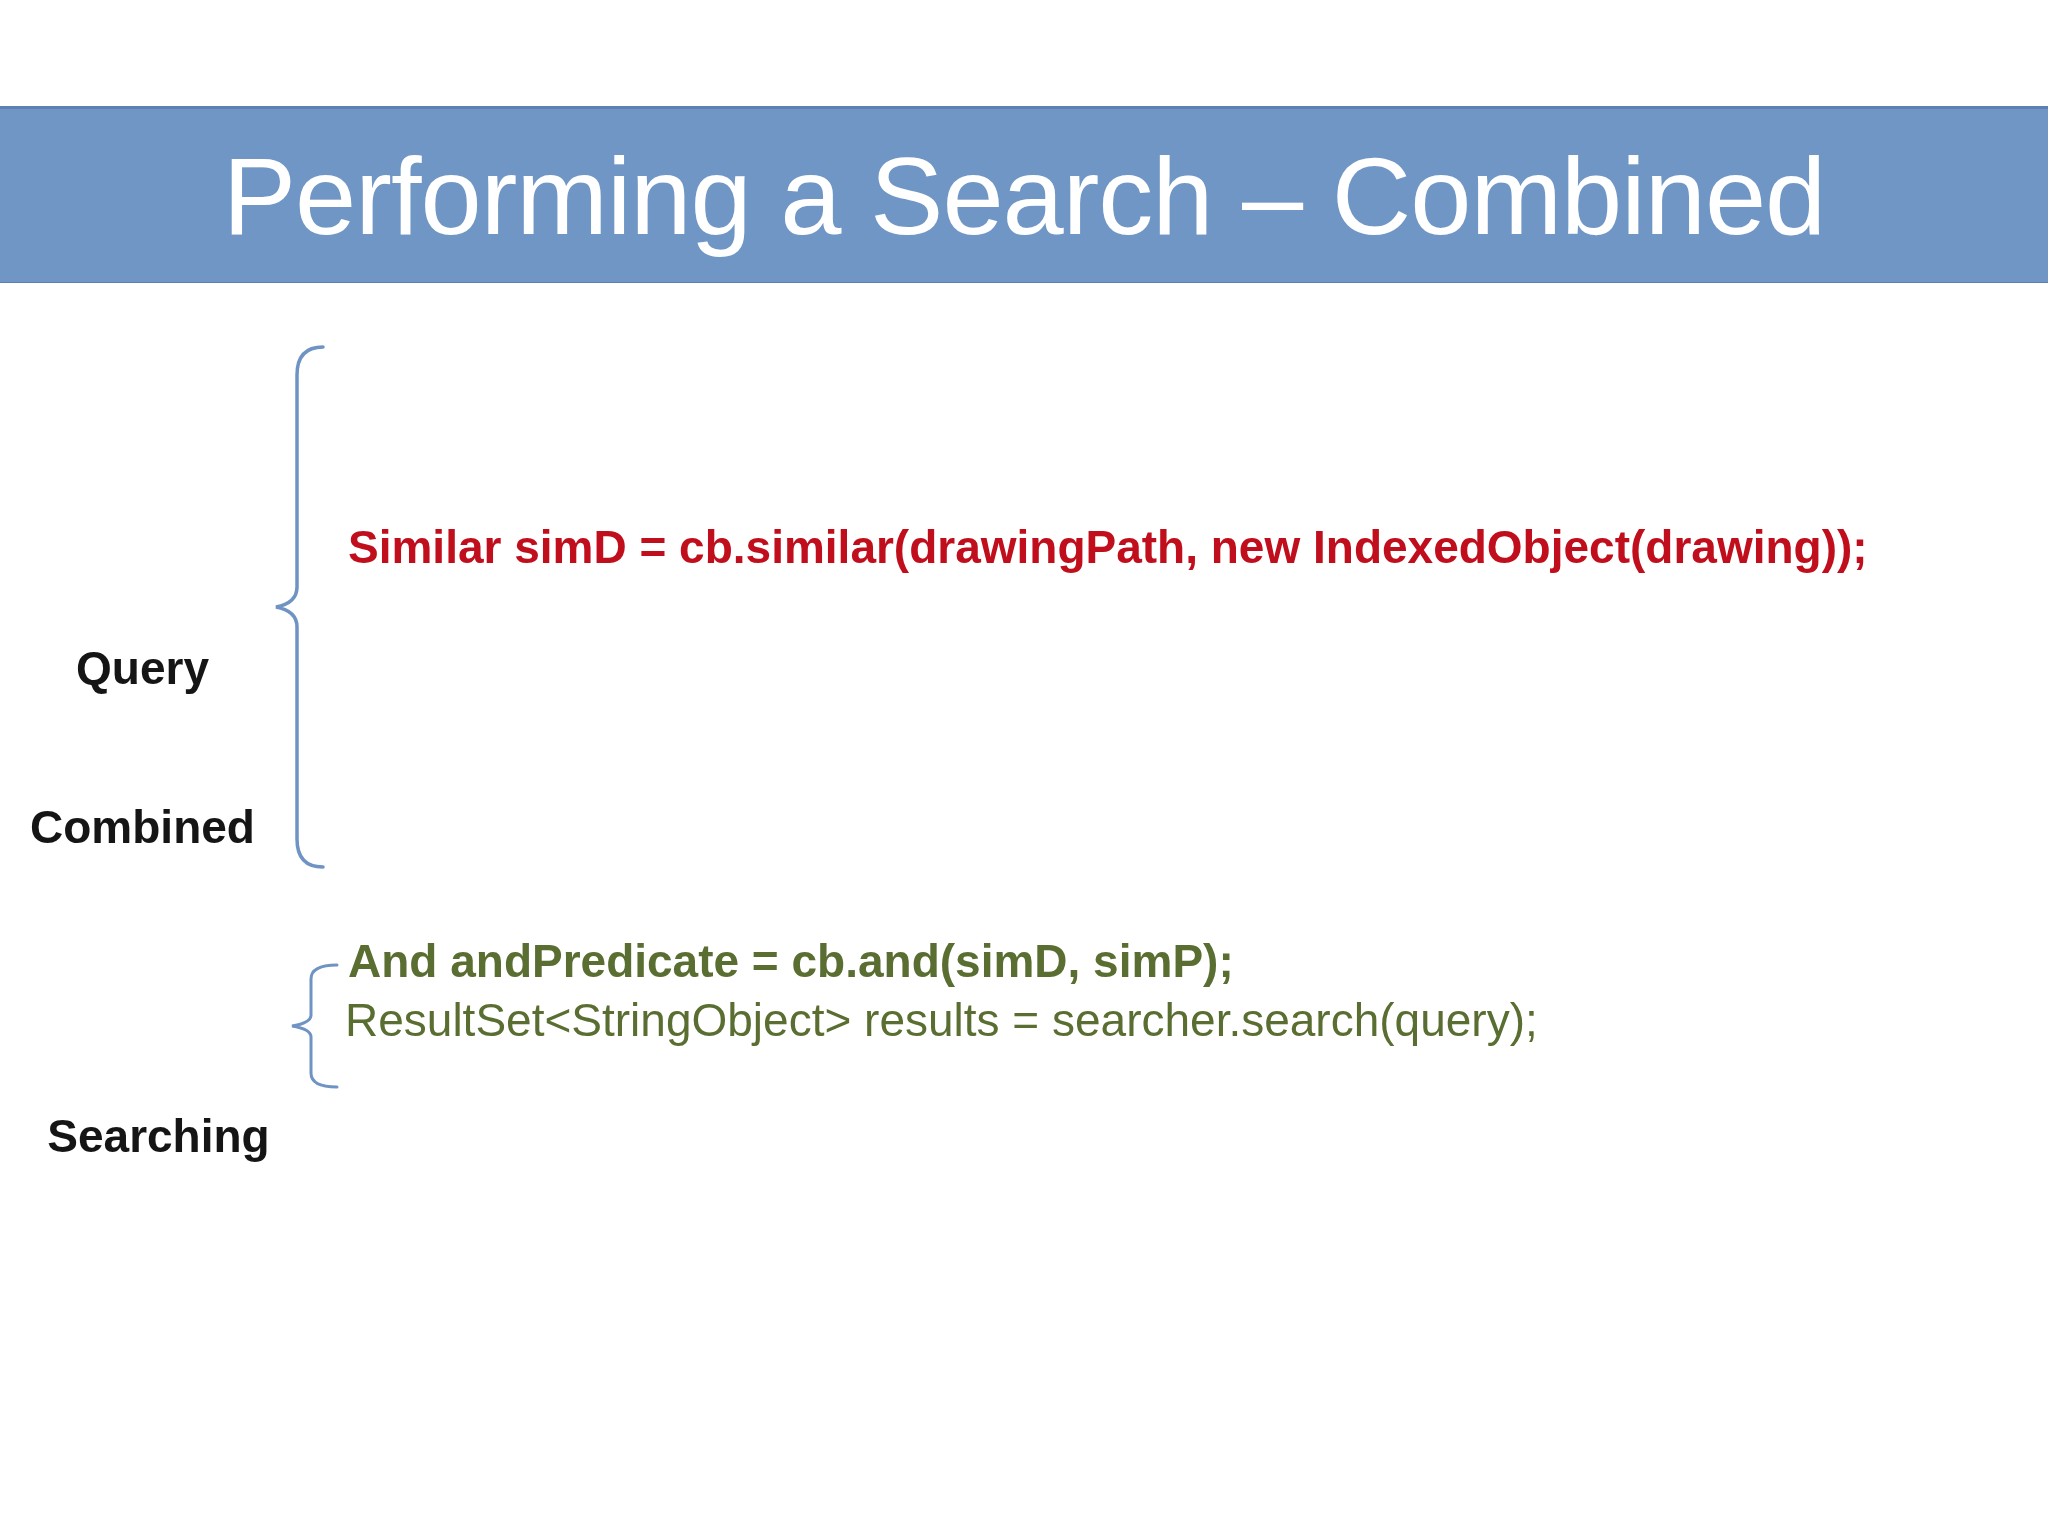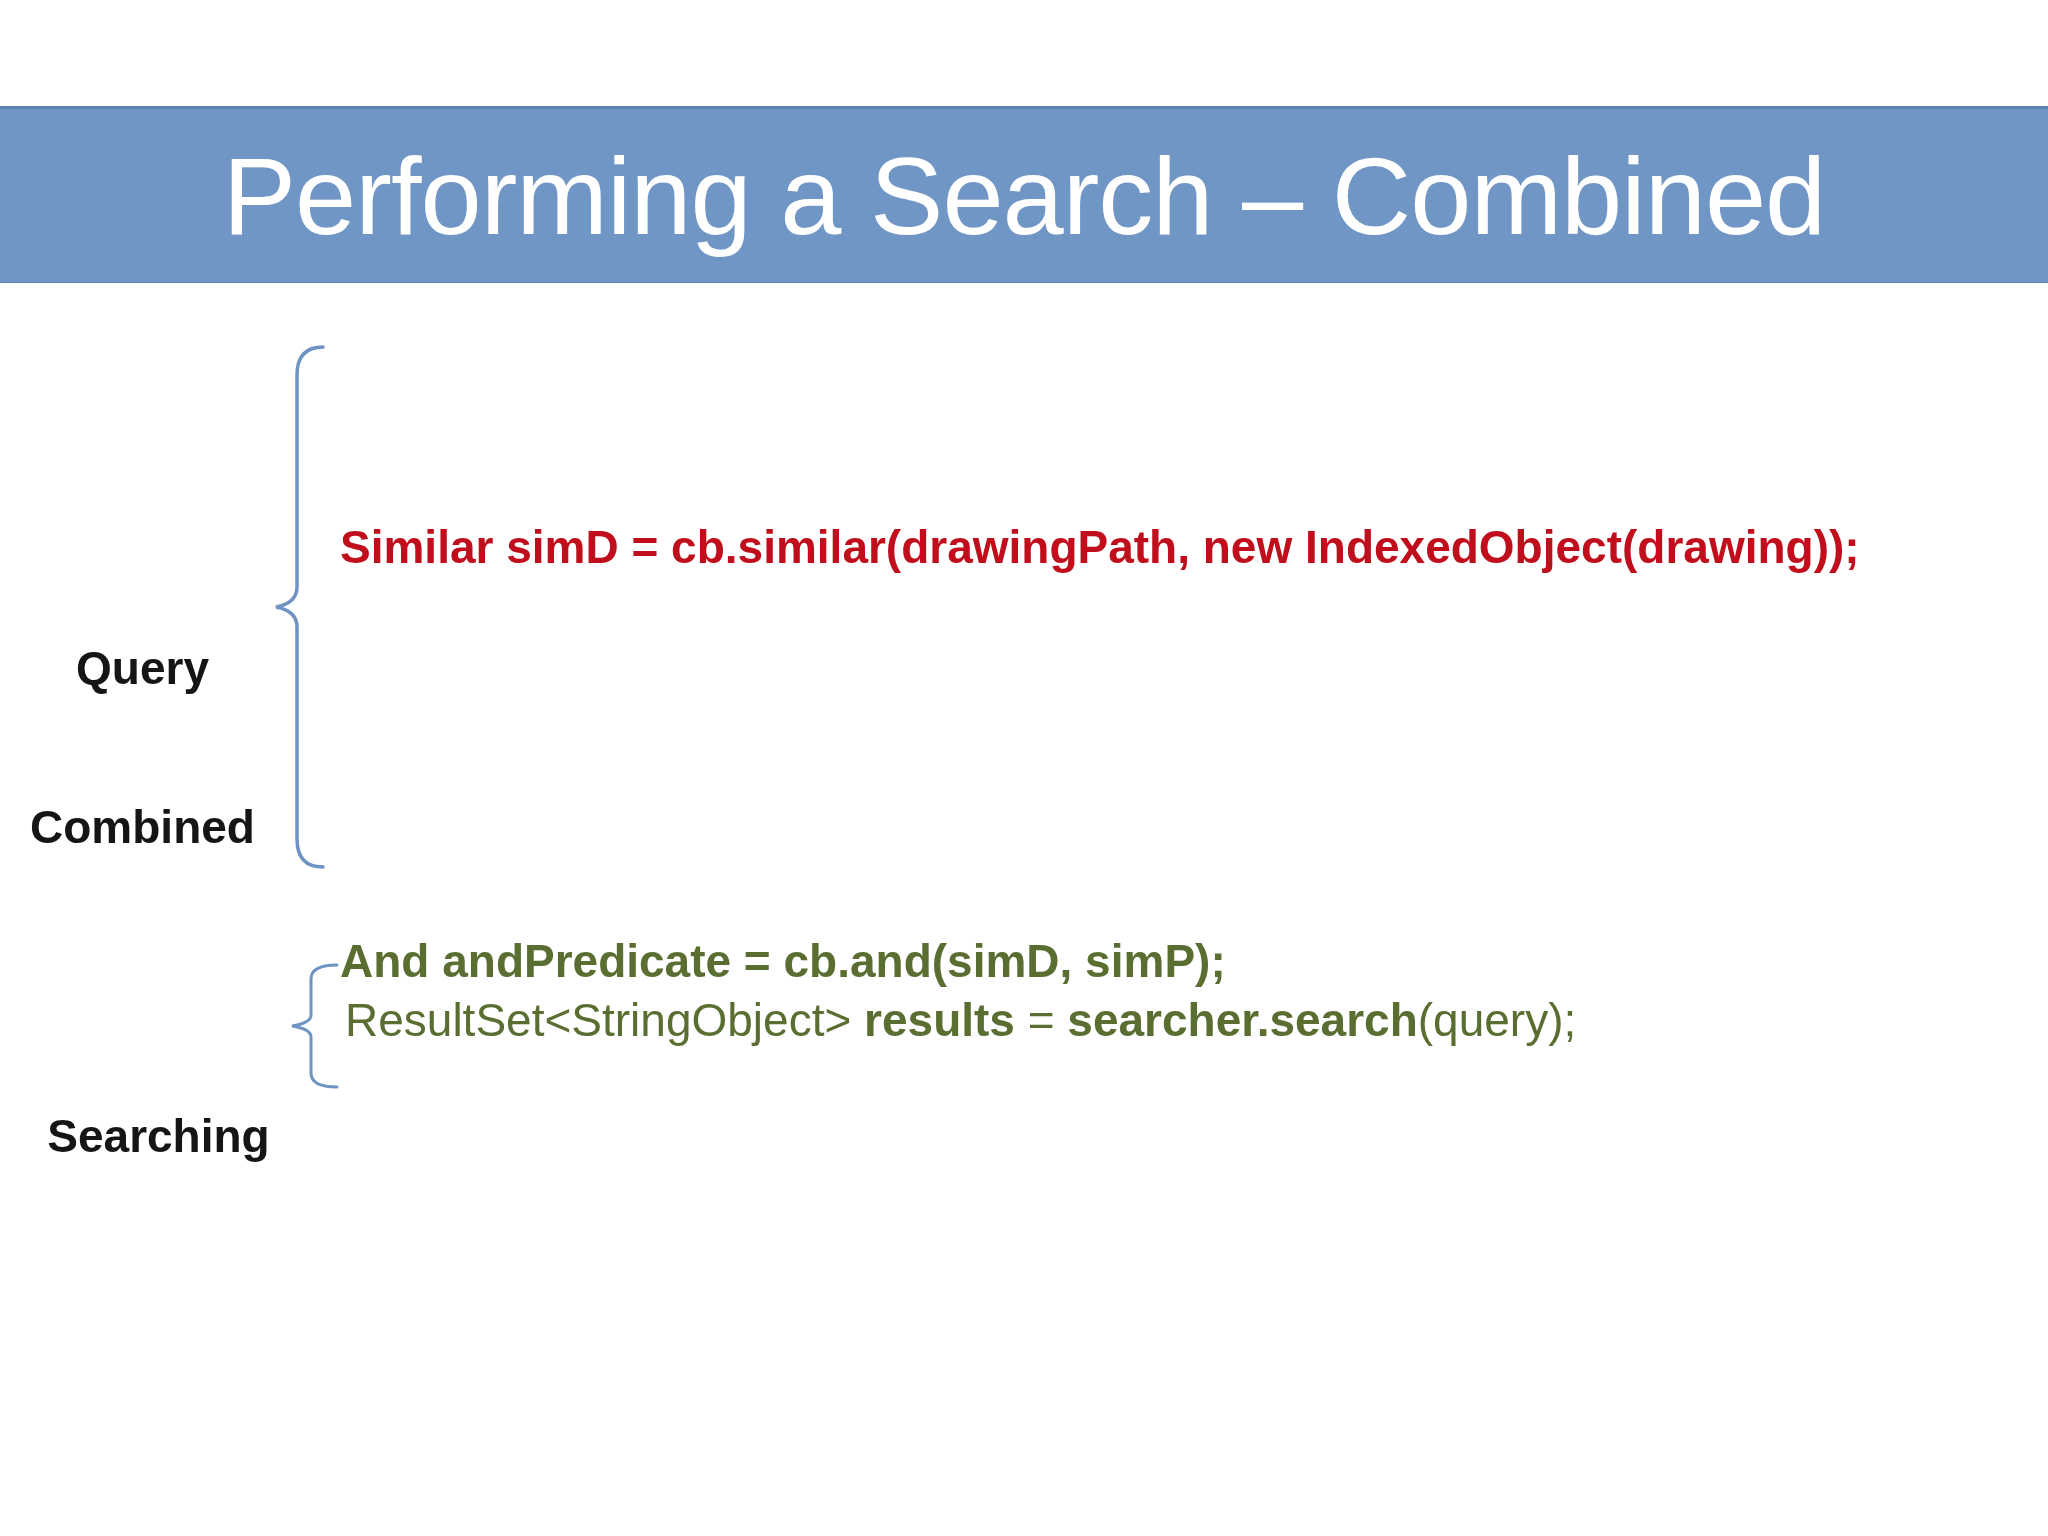--- a/index.html
+++ b/index.html
@@ -26,30 +26,30 @@
     letter-spacing:-1px;
     white-space:pre;
   }
   
   .code-block{
     position:absolute;left:340px;top:375px;
     font-size:46px;font-weight:bold;
     line-height:69px;white-space:pre;
     letter-spacing:0px;
   }
-  .code-line{height:69px;display:flex;align-items:center;}
+  .code-line{height:69px;display:flex;align-items:center;margin-left:8px;}
   .red{color:var(--code_red);}
   .green{color:var(--code_green);}
   
   .search-line{
     position:absolute;left:345px;top:990px;
     font-size:46px;line-height:60px;white-space:pre;
     color:var(--code_green);
   }
-  .search-line .bold{font-weight:bold;}
+  .search-line .bold{font-weight:normal;}
   
   .side-label{
     position:absolute;color:var(--label_text);
     font-weight:bold;font-size:46px;line-height:53px;
     text-align:center;white-space:pre;
   }
   .label-query{left:30px;top:536px;width:225px;}
   .label-searching{left:36px;top:1004px;width:245px;}
   
   .brace{position:absolute;}

